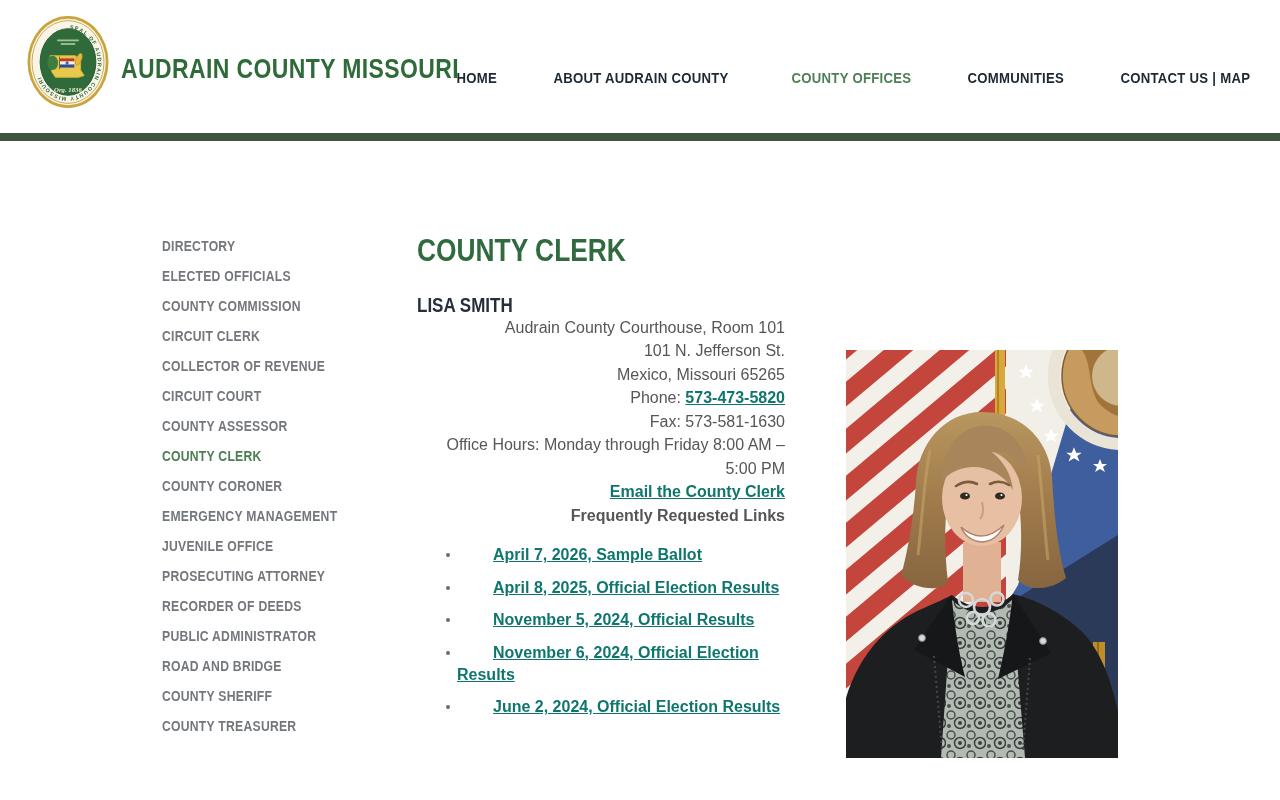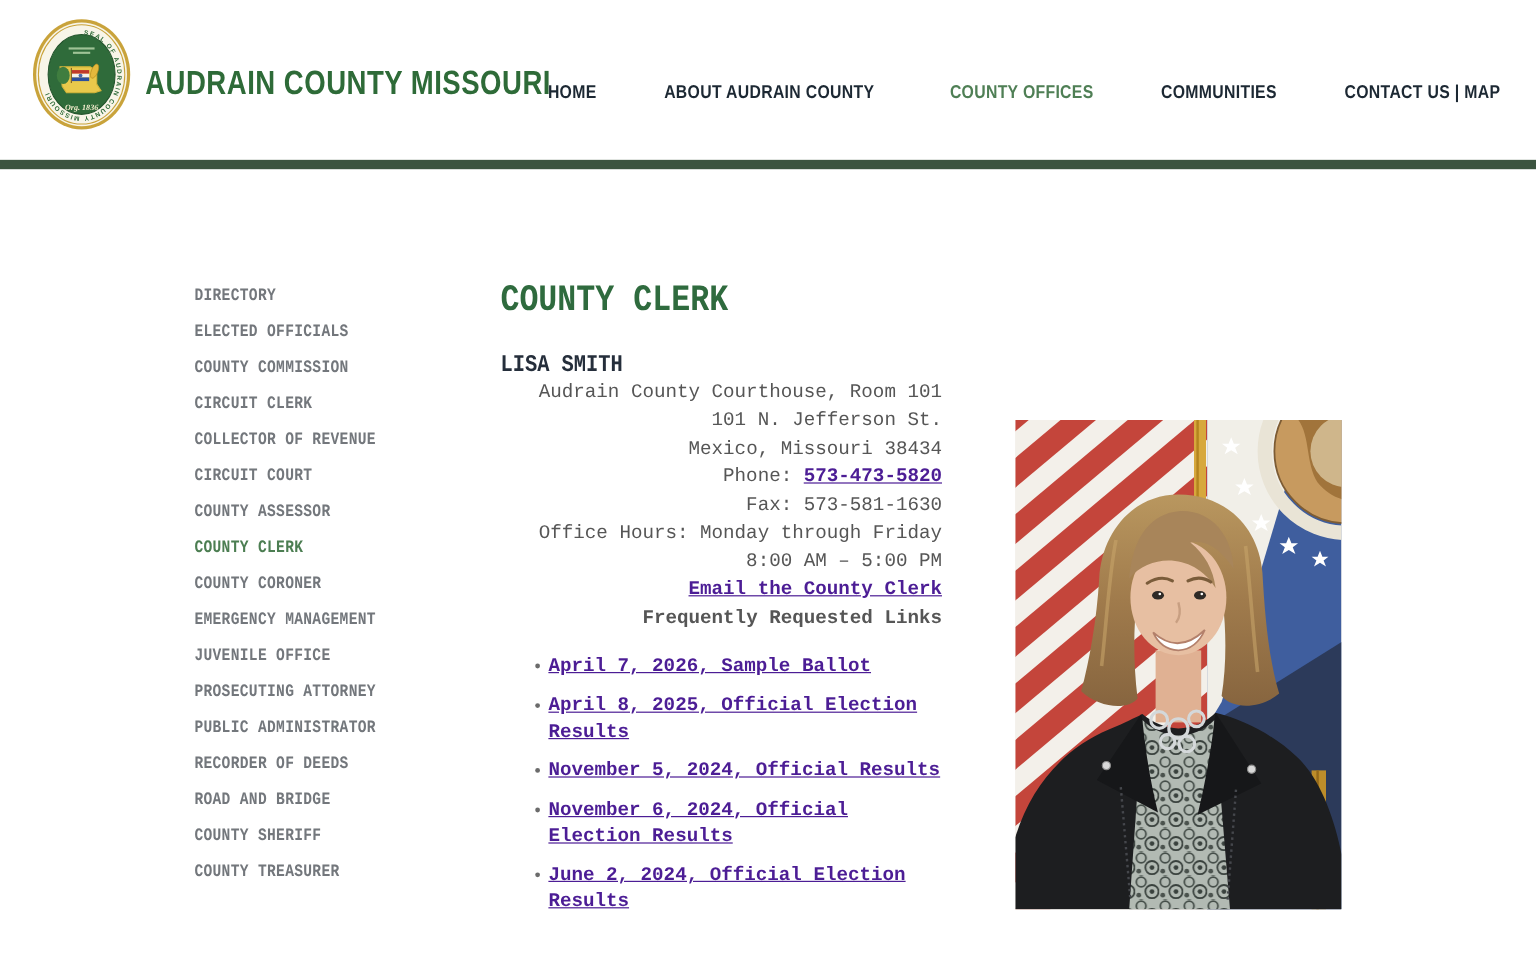--- a/index.html
+++ b/index.html
@@ -27,21 +27,21 @@
     display:inline-block; margin-left:37px;
     font-size:15.5px; font-weight:bold; color:#1c2833;
     text-decoration:none; white-space:nowrap;
     transform:scaleX(0.85); letter-spacing:0.3px;
   }
   nav.main-nav a.active { color:#4f7f55; }
 
   .green-bar { height:8px; background:#3c5440; }
 
   
-  .page { position:relative; width:1280px; height:659px;font-family:Liberation Mono, monospace; }
+  .page { position:relative; width:1280px; height:659px; }
 
   .sidebar { position:absolute; left:162px; top:96px; width:240px; }
   .sidebar ul { list-style:none; margin:0; padding:0; }
   .sidebar li { height:30px; }
   .sidebar a {
     display:inline-block; font-size:14.5px; font-weight:bold;
     color:#73777c; text-decoration:none; white-space:nowrap;
     transform:scaleX(0.84); transform-origin:0 50%; letter-spacing:0.3px;
   }
   .sidebar li.active a { color:#4c7e52; }
@@ -54,29 +54,29 @@
   .main h2 {
     margin:25px 0 0; font-size:20px; font-weight:bold; color:#252e3b;
     transform:scaleX(0.85); transform-origin:0 0; white-space:nowrap; line-height:1.1;
   }
   .main p { margin:0; font-size:16px; line-height:23.5px; color:#565656;text-align:right; }
   .p-loc   { margin-top:42px; }
   .p-addr  { margin-top:18px; }
   .p-hours { margin-top:18px; }
   .p-email { margin-top:17px; }
   .p-freq  { margin-top:18px; font-weight:bold; color:#474747; }
-  a.content-link { color:#4c1d95; font-weight:bold; text-decoration:underline; }
+  a.content-link { color:#0f766e; font-weight:bold; text-decoration:underline; }
 
   ul.req { list-style:none; margin:17px 0 0; padding:0; }
   ul.req li { position:relative; padding-left:40px; line-height:22px; margin-bottom:10.5px; }
   ul.req li::before {
     content:""; position:absolute; left:29px; top:9px;
     width:4px; height:4px; border-radius:50%; background:#6b6b6b;
   }
-  ul.req a { font-size:16px; }
+  ul.req a { font-size:16px;margin-left:36px; }
 
   .photo {
     position:absolute; left:846px; top:209px; width:272px; height:408px;
     overflow:hidden; background:#f3f1ec;
   }
   .photo svg { display:block; }
 </style>
 </head>
 <body>
 
@@ -132,37 +132,37 @@
       <li><a href="#">COUNTY COMMISSION</a></li>
       <li><a href="#">CIRCUIT CLERK</a></li>
       <li><a href="#">COLLECTOR OF REVENUE</a></li>
       <li><a href="#">CIRCUIT COURT</a></li>
       <li><a href="#">COUNTY ASSESSOR</a></li>
       <li class="active"><a href="#">COUNTY CLERK</a></li>
       <li><a href="#">COUNTY CORONER</a></li>
       <li><a href="#">EMERGENCY MANAGEMENT</a></li>
       <li><a href="#">JUVENILE OFFICE</a></li>
       <li><a href="#">PROSECUTING ATTORNEY</a></li>
+      <li><a href="#">RECORDER OF DEEDS</a></li>
       <li><a href="#">PUBLIC ADMINISTRATOR</a></li>
-      <li><a href="#">RECORDER OF DEEDS</a></li>
       <li><a href="#">ROAD AND BRIDGE</a></li>
       <li><a href="#">COUNTY SHERIFF</a></li>
       <li><a href="#">COUNTY TREASURER</a></li>
     </ul>
   </aside>
 
   <main class="main">
     <h1>COUNTY CLERK</h1>
     <h2>LISA SMITH</h2>
 
     <p class="p-loc">Audrain County Courthouse, Room 101</p>
 
     <p class="p-addr">
       <span>101 N. Jefferson St.</span><br>
-      <span>Mexico, Missouri 38434</span><br>
+      <span>Mexico, Missouri 65265</span><br>
       <span>Phone: </span><a href="#" class="content-link">573-473-5820</a><br>
       <span>Fax: 573-581-1630</span>
     </p>
 
     <p class="p-hours">Office Hours: Monday through Friday 8:00 AM – 5:00 PM</p>
 
     <p class="p-email">
       <a href="#" class="content-link">Email the County Clerk</a>
     </p>
 

